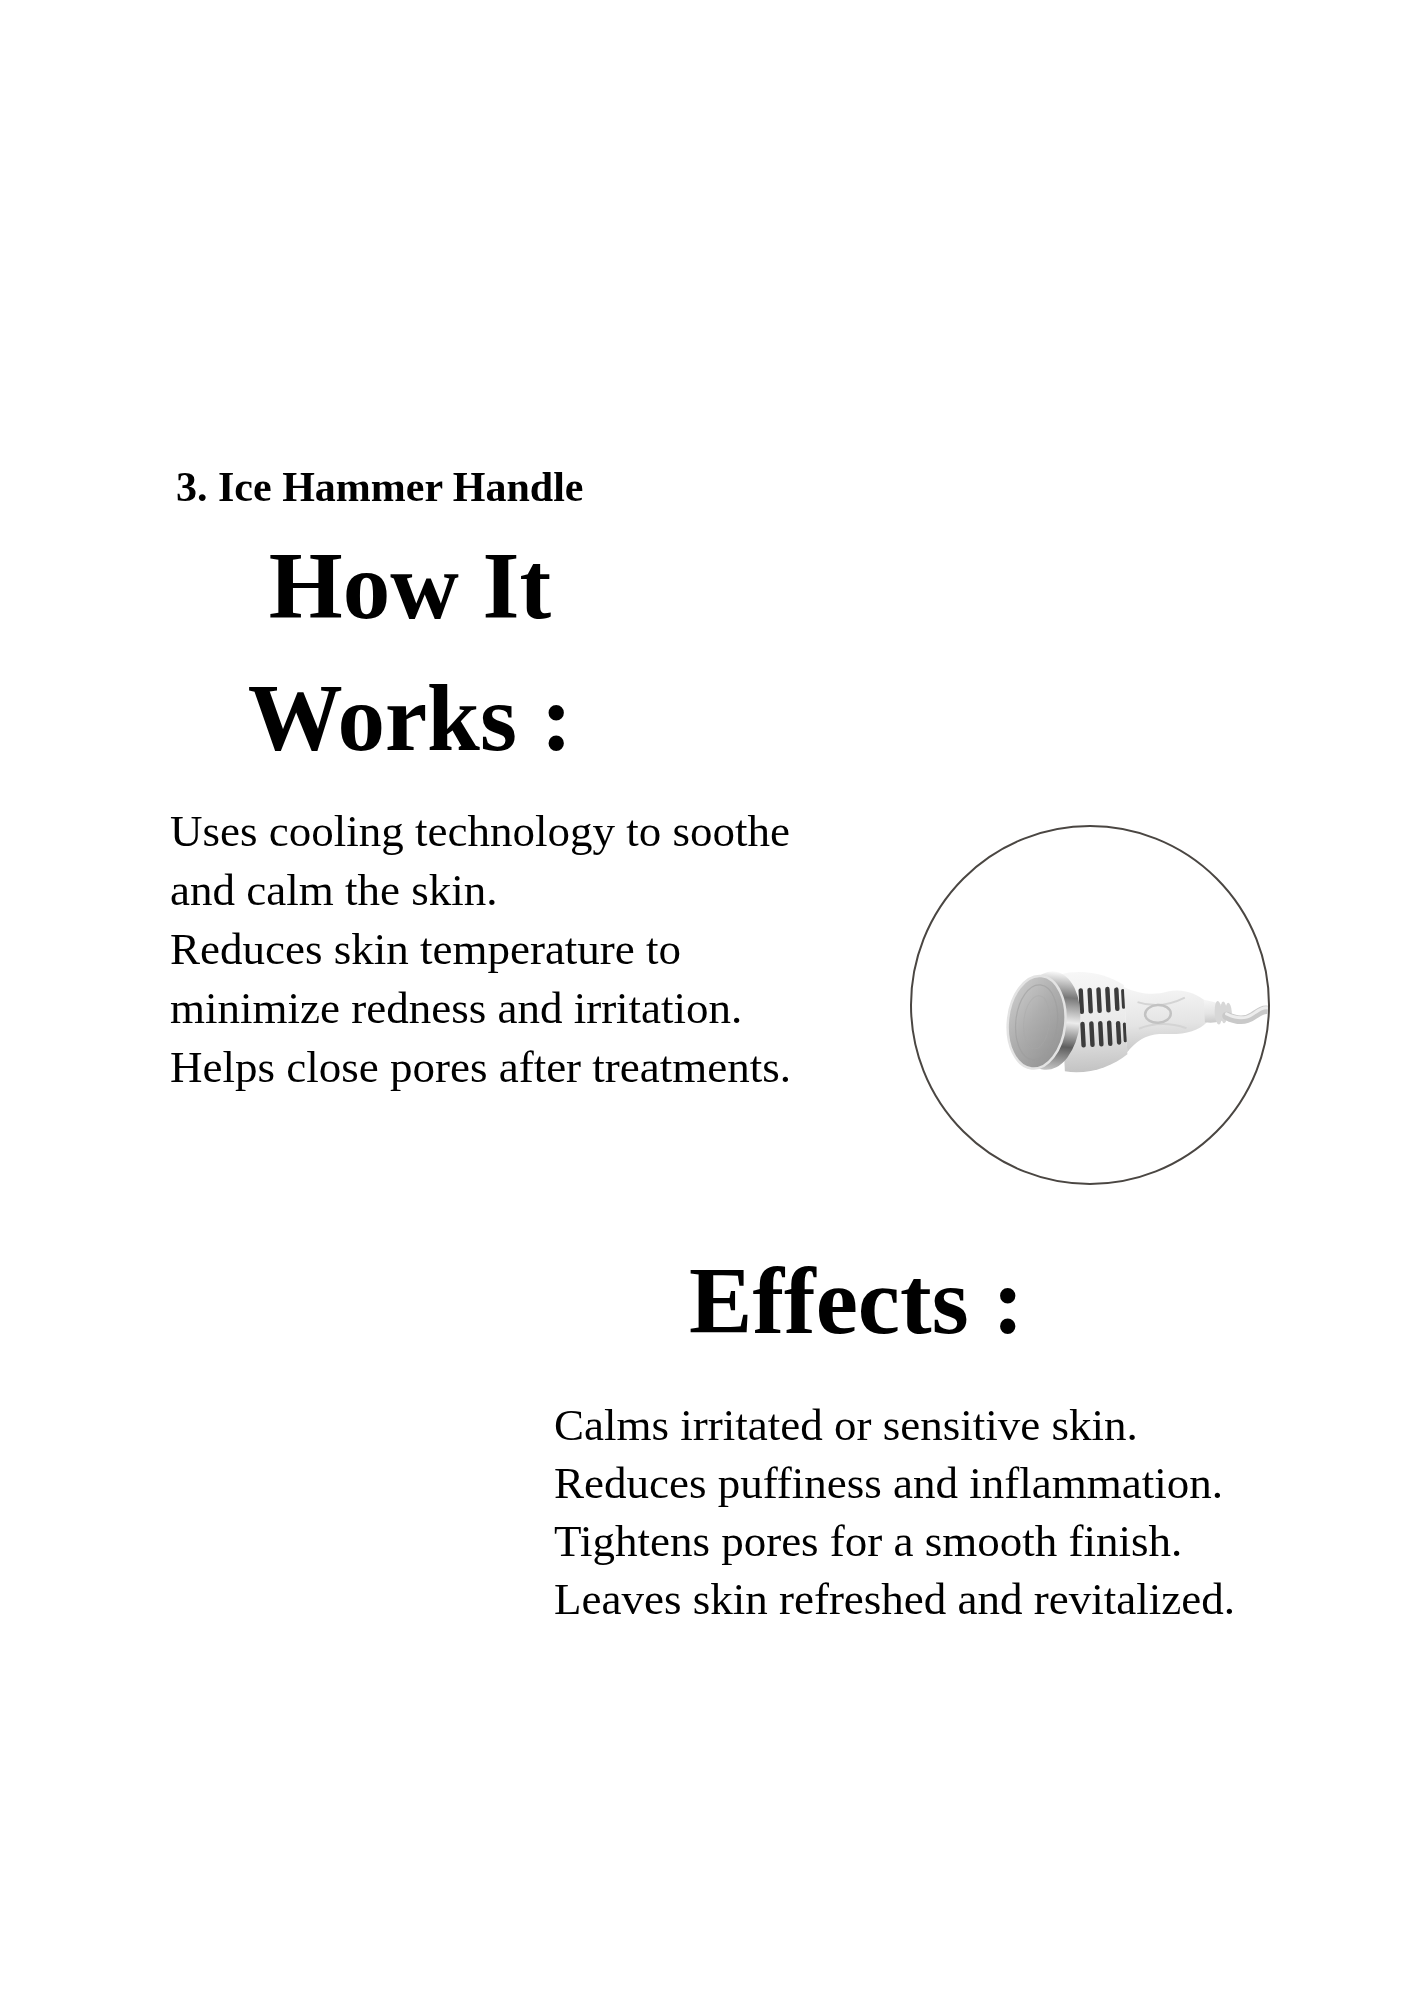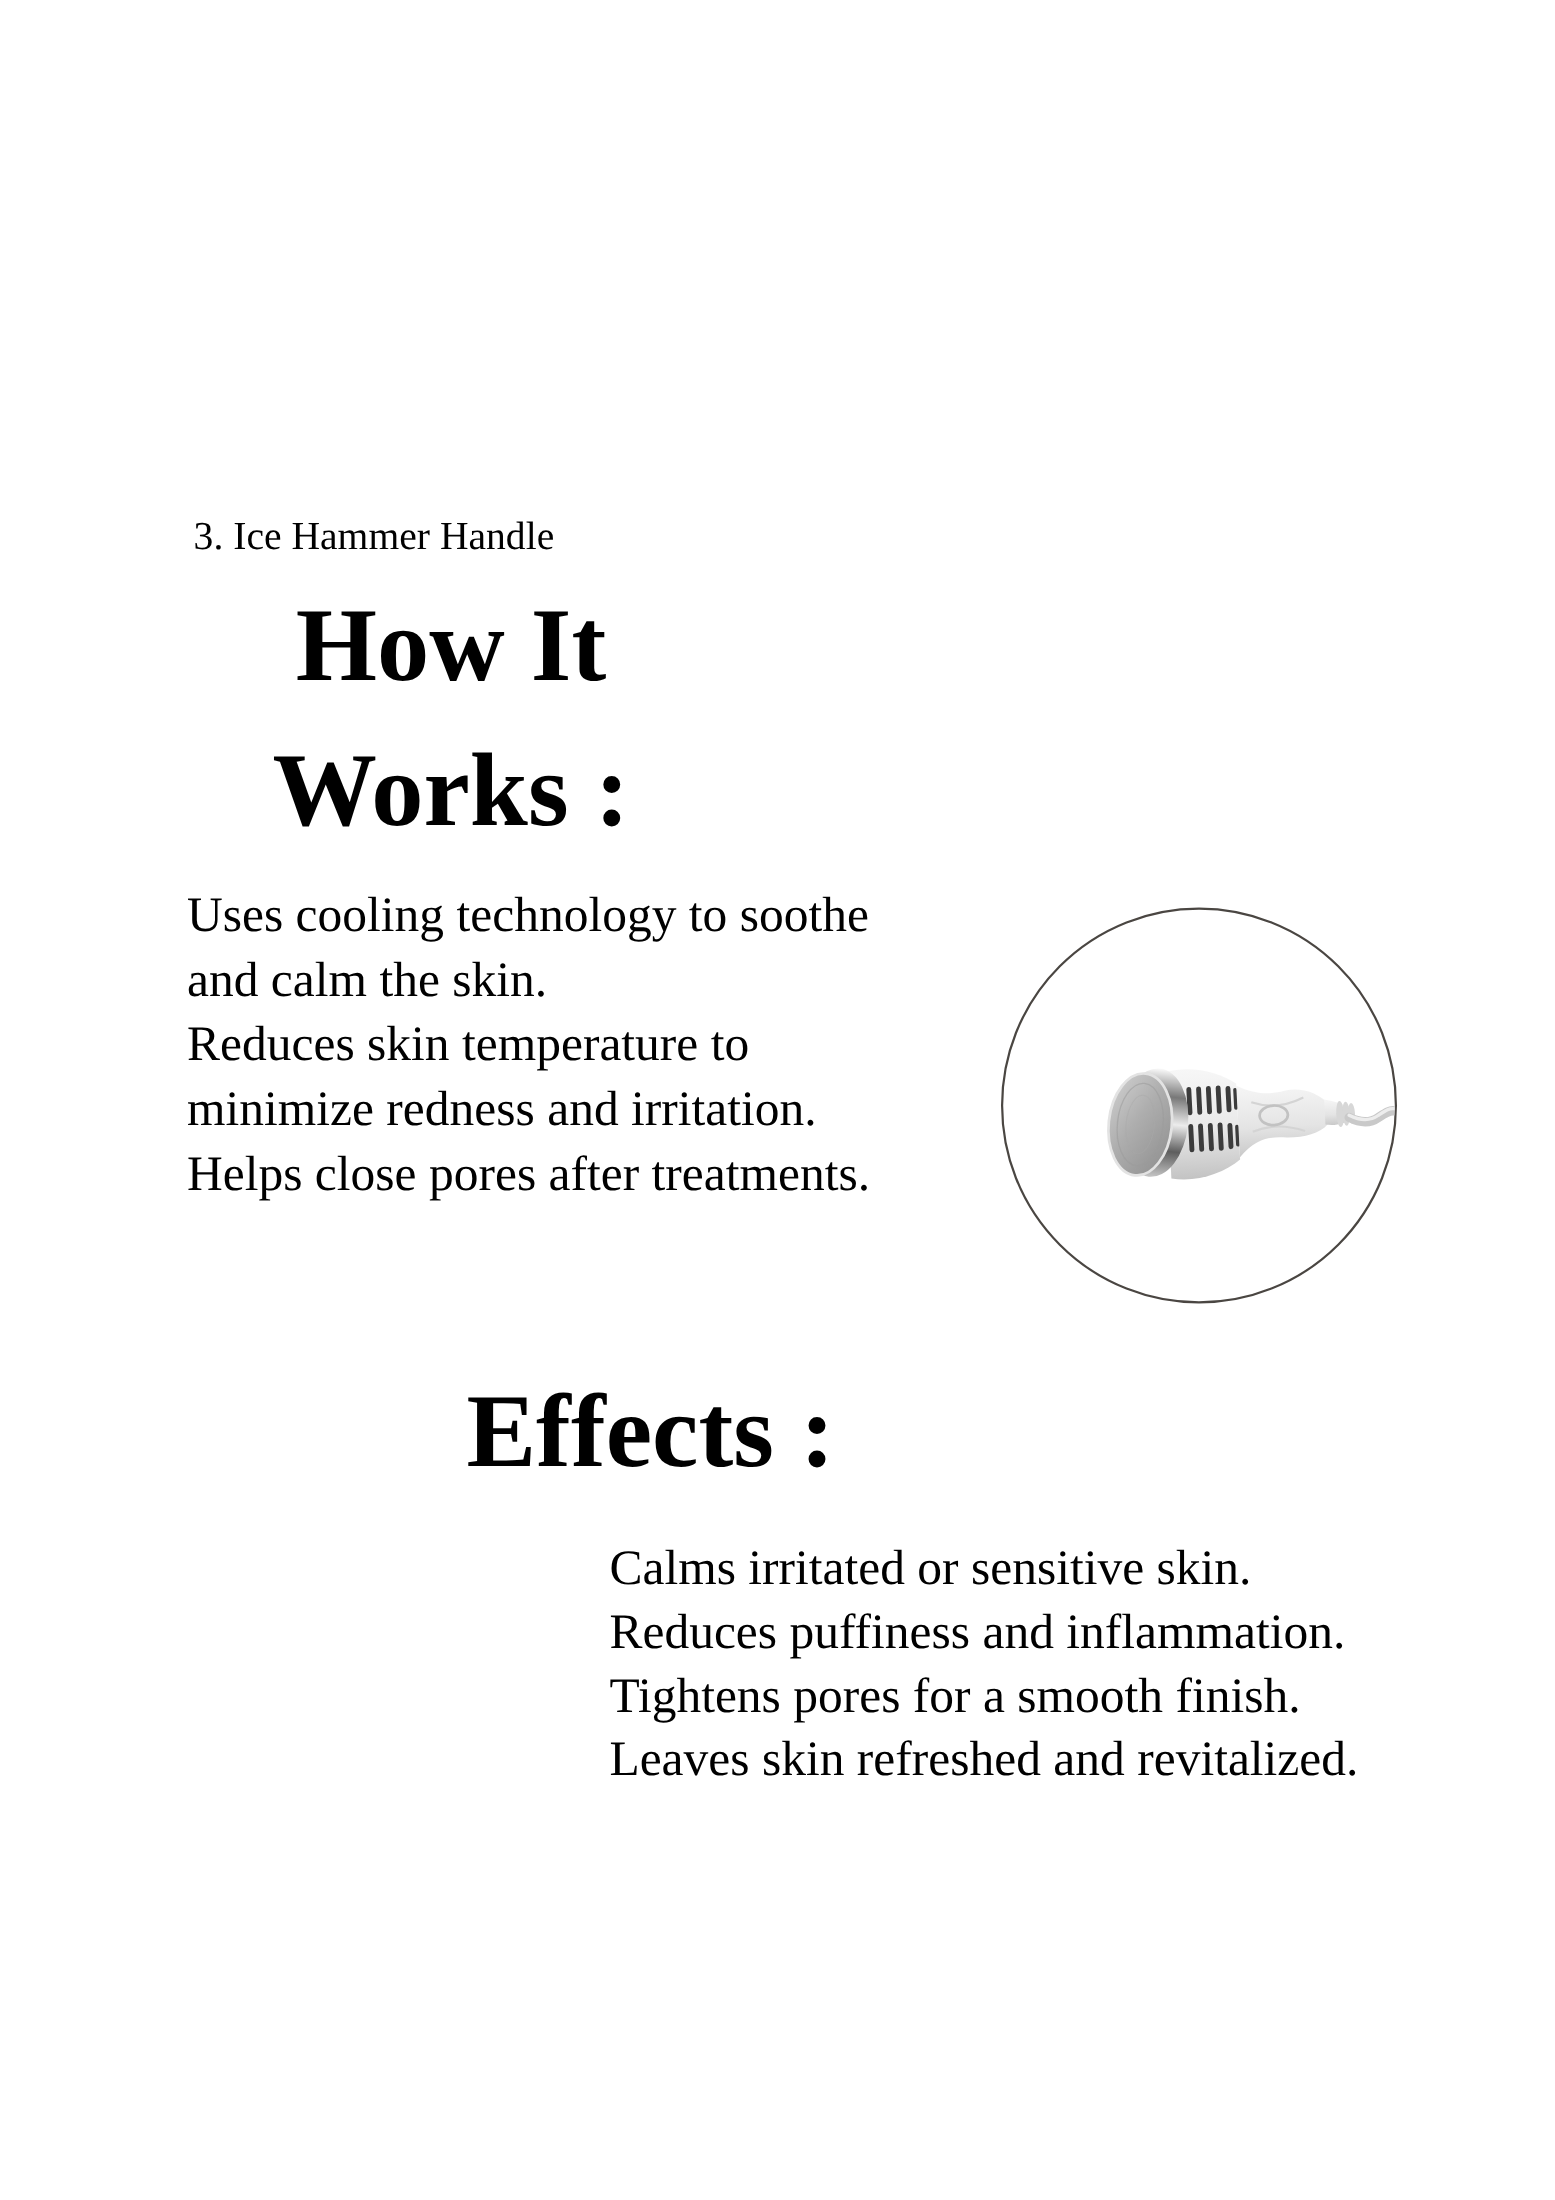--- a/index.html
+++ b/index.html
@@ -11,23 +11,23 @@
     background: #ffffff;
     font-family: "Liberation Serif", "DejaVu Serif", serif;
     color: #000000;
     overflow: hidden;
   }
   .section-heading {
     position: absolute;
     left: 176px;
     top: 462px;
     margin: 0;
-    font-size: 36px;
+    font-size: 42px;
     line-height: 50px;
-    font-weight: 400;
+    font-weight: 700;
     white-space: pre-line;
   }
   .hiw-title {
     position: absolute;
     left: 150px;
     top: 520px;
     width: 520px;
     margin: 0;
     font-size: 95px;
     line-height: 132px;
@@ -61,21 +61,21 @@
   .photo-frame svg { display: block; width: 100%; height: 100%; }
   .effects-title {
     position: absolute;
     left: 424px;
     top: 1235px;
     width: 600px;
     margin: 0;
     font-size: 95px;
     line-height: 132px;
     font-weight: 700;
-    text-align: left;
+    text-align: right;
     white-space: pre-line;
   }
   .effects-body {
     position: absolute;
     left: 538px;
     top: 1380px;
     width: 740px;
     margin: 16px;
     font-size: 45px;
     line-height: 58px;

